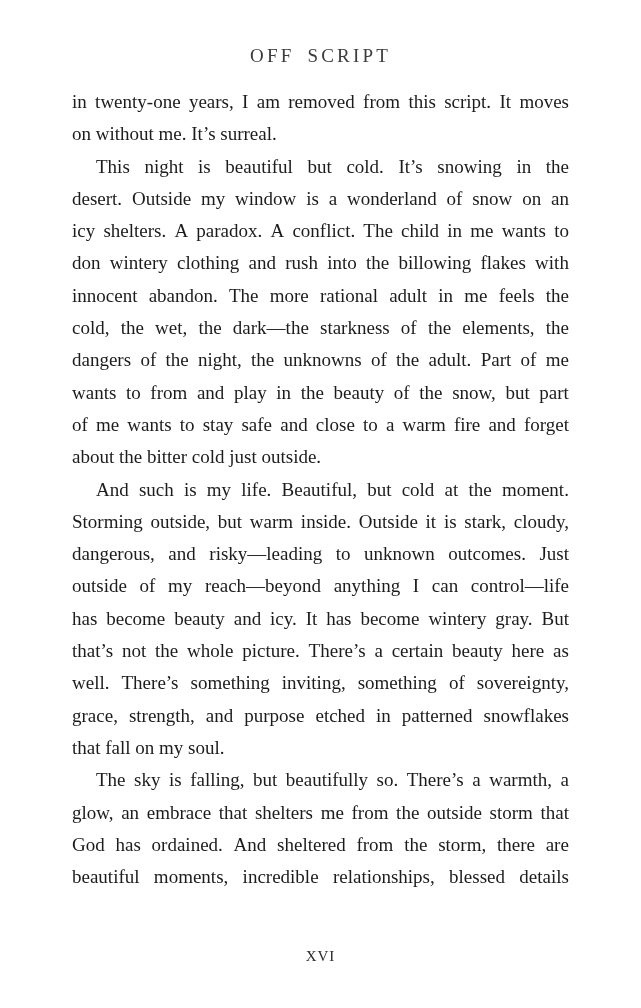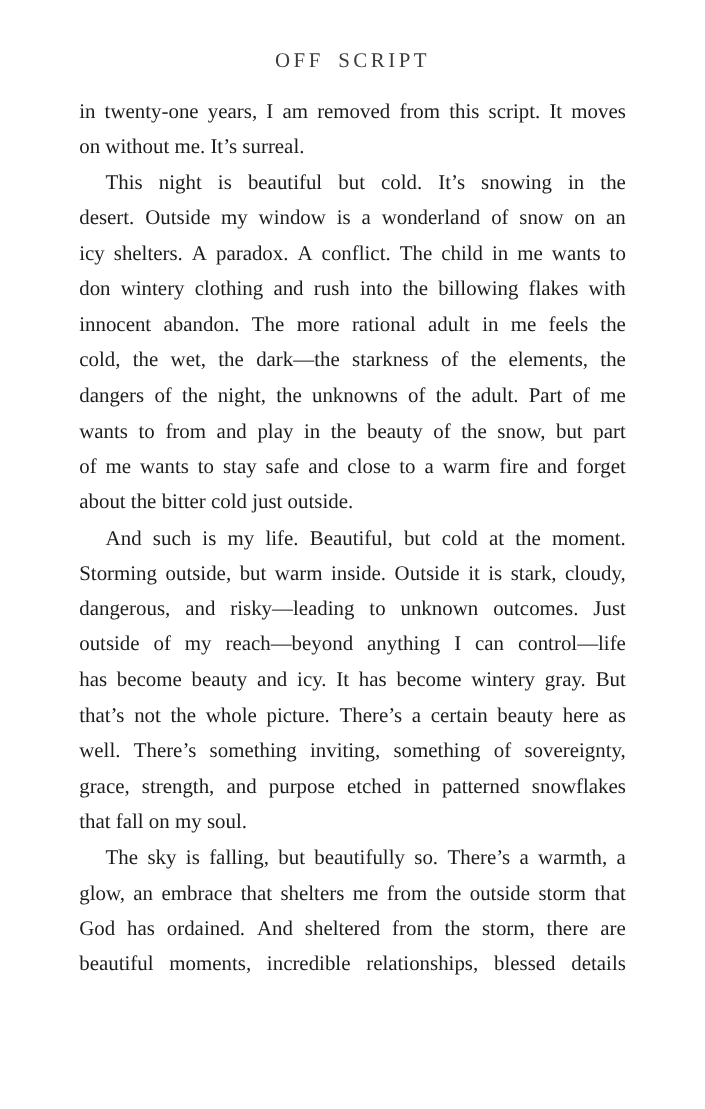--- a/index.html
+++ b/index.html
@@ -376,14 +376,15 @@
           <span>beautiful</span>
           <span>moments,</span>
           <span>incredible</span>
           <span>relationships,</span>
           <span>blessed</span>
           <span>details</span>
         </div>
       </div>
     </div>
 
+  <div class="folio">XVI</div>
 
 </div>
 
 </body></html>

